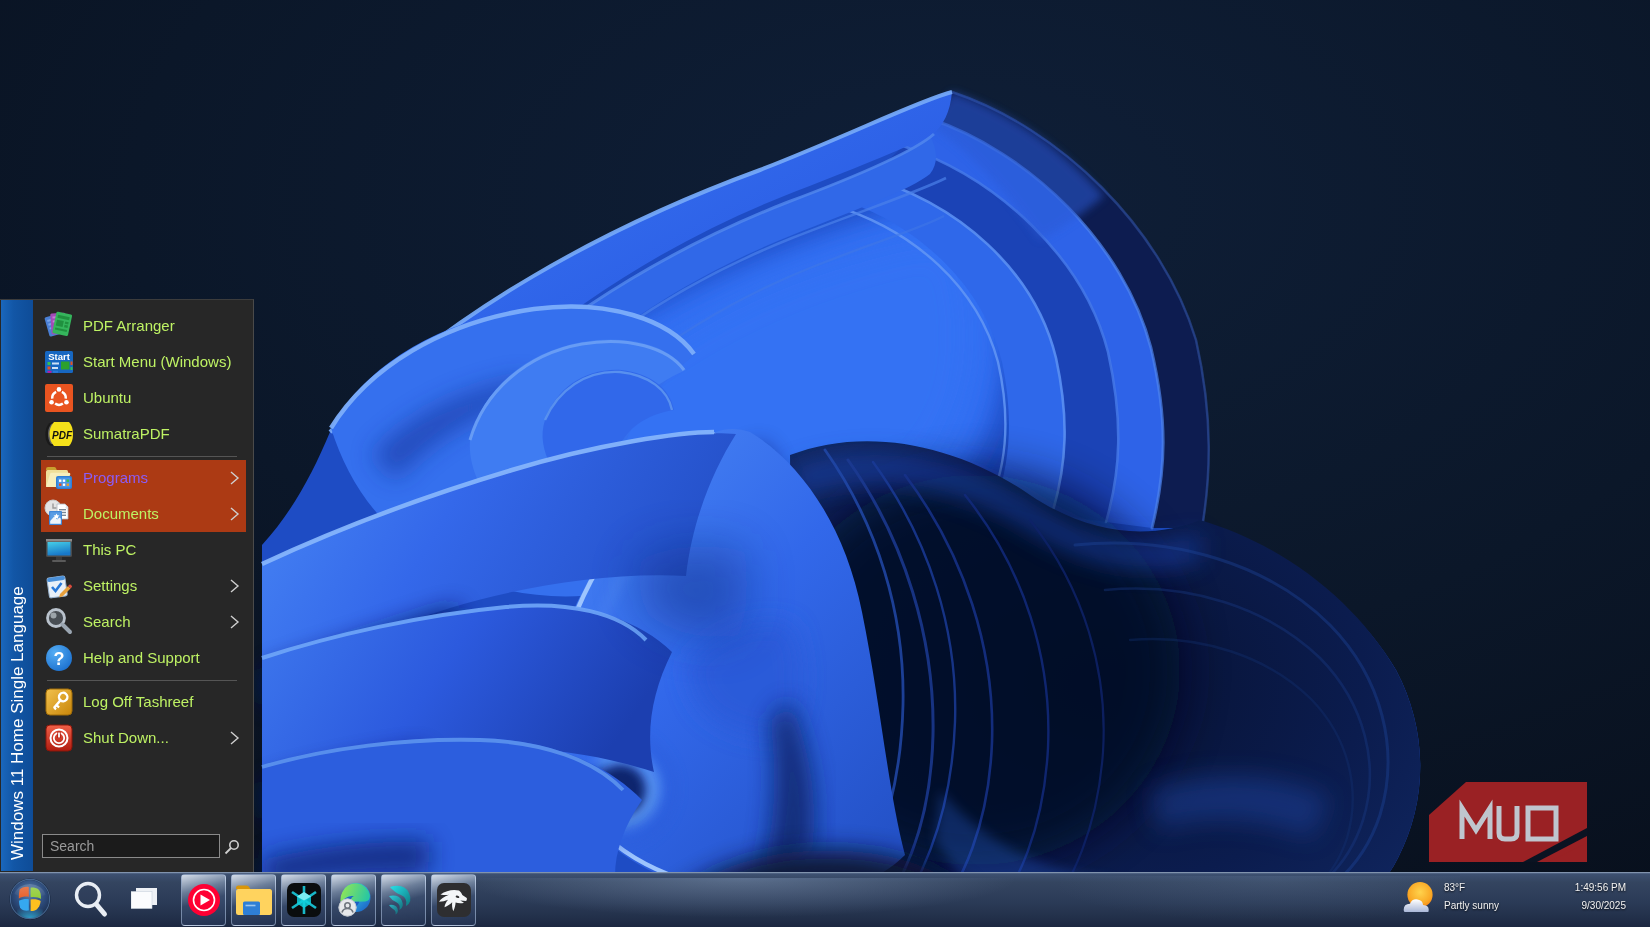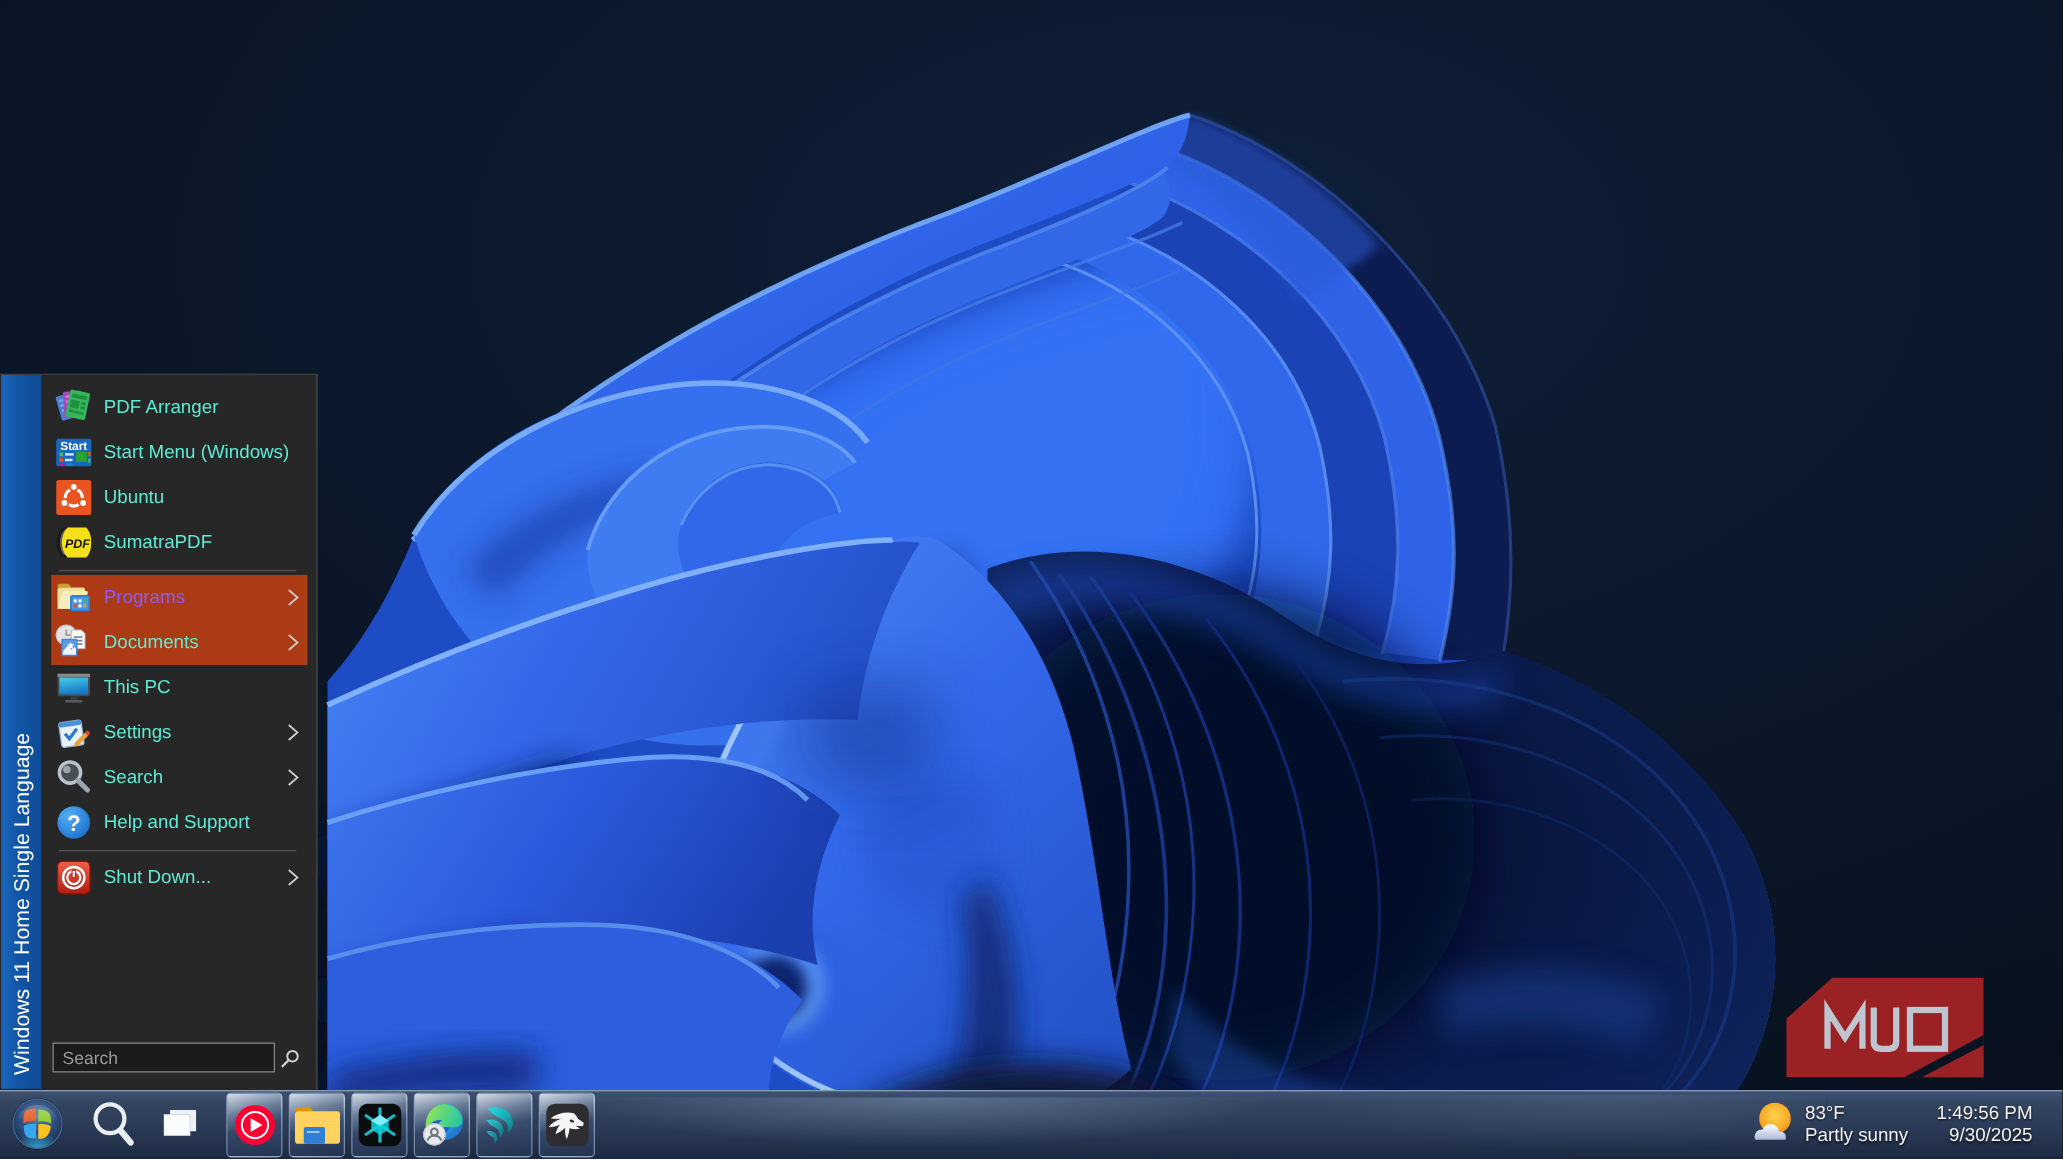--- a/index.html
+++ b/index.html
@@ -6,38 +6,38 @@
 font-family:"Liberation Sans",sans-serif;}
 #wall{position:absolute;left:0;top:0;width:1650px;height:927px;}
 
 #menu{position:absolute;left:0;top:299px;width:254px;height:573px;z-index:5;}
 #menuborder{position:absolute;left:0;top:0;width:254px;height:573px;background:#272727;border-top:1px solid #3c3c3c;border-right:1px solid #4a4a4a;box-sizing:border-box;}
 #sidebar{position:absolute;left:1px;top:1px;width:32px;height:571px;background:linear-gradient(90deg,#1a67bd 0%,#1256a6 40%,#0e4c97 100%);}
 #sbtxt{position:absolute;left:1px;top:1px;width:32px;height:571px;overflow:visible;}
 #items{position:absolute;left:33px;top:0;width:220px;height:573px;}
 .row{position:relative;height:36px;width:220px;}
 .row .ic{position:absolute;left:10px;top:2px;width:32px;height:32px;}
-.row .tx{position:absolute;left:50px;top:0;line-height:36px;font-size:15px;color:#5eead4;white-space:nowrap;}
+.row .tx{position:absolute;left:50px;top:0;line-height:36px;font-size:15px;color:#bef264;white-space:nowrap;}
 .row .ar{position:absolute;right:12px;top:11px;width:14px;height:14px;}
 .sep{height:8px;position:relative;}
 .sep div{position:absolute;left:14px;right:16px;top:4px;height:1px;background:#555;}
 #hl{position:absolute;left:8px;top:161px;width:205px;height:72px;background:#ac3a14;}
 .orange .tx{color:#8b5cf6;}
 #searchwrap{position:absolute;left:9px;top:535px;width:196px;height:24px;}
 #searchbox{position:absolute;left:0;top:0;width:176px;height:22px;background:#1b1b1b;border:1px solid #8a8a8a;}
 #searchbox span{position:absolute;left:7px;top:3px;font-size:14px;color:#9a9a9a;}
 #searchmag{position:absolute;left:180px;top:4px;width:18px;height:18px;}
 
 #taskbar{position:absolute;left:0;top:872px;width:1650px;height:55px;z-index:4;
 background:linear-gradient(180deg,#a3b4c8 0,#5e7292 1px,#3d5071 2px,#344560 10px,#2b3b57 30px,#23314b 44px,#1c2841 55px);}
 .tbtn{position:absolute;top:2px;width:45px;height:52px;border-radius:4px;
 border:1px solid rgba(180,200,230,.55);box-sizing:border-box;
 background:linear-gradient(165deg,rgba(228,236,246,.9) 0%,rgba(165,185,212,.5) 30%,rgba(90,115,160,.28) 52%,rgba(50,72,115,.3) 100%);}
 .tbtn svg{position:absolute;left:50%;top:50%;transform:translate(-50%,-50%);}
-#tray{position:absolute;left:0;top:0;width:1650px;height:55px;color:#f2f2f2;font-size:15px;}
+#tray{position:absolute;left:0;top:0;width:1650px;height:55px;color:#f2f2f2;font-size:10px;}
 #tray .lbl{text-shadow:0 1px 2px rgba(0,0,0,.8);}
 
 #muo{position:absolute;left:1429px;top:782px;width:158px;height:80px;z-index:2;}
 </style>
 </head>
 <body>
 <svg id="wall" viewBox="0 0 1650 927" preserveAspectRatio="none">
   <defs>
     <radialGradient id="bg" cx="0.58" cy="0.22" r="1.0">
       <stop offset="0" stop-color="#0f1f38"></stop>
@@ -383,20 +383,38 @@
             </defs>
 <circle cx="16" cy="16" r="13" fill="url(#hb)"></circle>
 <text x="16" y="23" font-size="18" font-family="Liberation Sans" font-weight="bold" fill="#fff" text-anchor="middle">?</text>
 </svg></span>
         <span class="tx">Help and Support</span>
       </div>
     <div class="sep">
         <div></div>
       </div>
     <div class="row">
+        <span class="ic" id="i-logoff"><svg width="32" height="32" viewBox="0 0 32 32">
+<defs>
+              <linearGradient id="lg" x1="0" y1="0" x2="1" y2="1">
+                <stop offset="0" stop-color="#f2c14e"></stop>
+                <stop offset="1" stop-color="#c8860a"></stop>
+              </linearGradient>
+            </defs>
+<rect x="3" y="3" width="26" height="26" rx="4" fill="url(#lg)" stroke="#a06c08" stroke-width="1"></rect>
+<g transform="rotate(40 16 16)">
+              <circle cx="16" cy="9.5" r="4.2" fill="none" stroke="#fff" stroke-width="2.4"></circle>
+<line x1="16" y1="13.7" x2="16" y2="24" stroke="#fff" stroke-width="2.4"></line>
+<line x1="16" y1="20" x2="19.5" y2="20" stroke="#fff" stroke-width="2.2"></line>
+<line x1="16" y1="23.5" x2="18.5" y2="23.5" stroke="#fff" stroke-width="2.2"></line>
+            </g>
+</svg></span>
+        <span class="tx">Log Off Tashreef</span>
+      </div>
+    <div class="row">
         <span class="ic" id="i-shut"><svg width="32" height="32" viewBox="0 0 32 32">
 <defs>
               <linearGradient id="sd" x1="0" y1="0" x2="0" y2="1">
                 <stop offset="0" stop-color="#f06048"></stop>
                 <stop offset="1" stop-color="#b01c10"></stop>
               </linearGradient>
             </defs>
 <rect x="3" y="3" width="26" height="26" rx="4" fill="url(#sd)" stroke="#8a1408" stroke-width="1"></rect>
 <circle cx="16" cy="16" r="8.5" fill="none" stroke="#fff" stroke-width="2"></circle>
 <circle cx="16" cy="16" r="5.2" fill="none" stroke="#fff" stroke-width="1.8"></circle>

